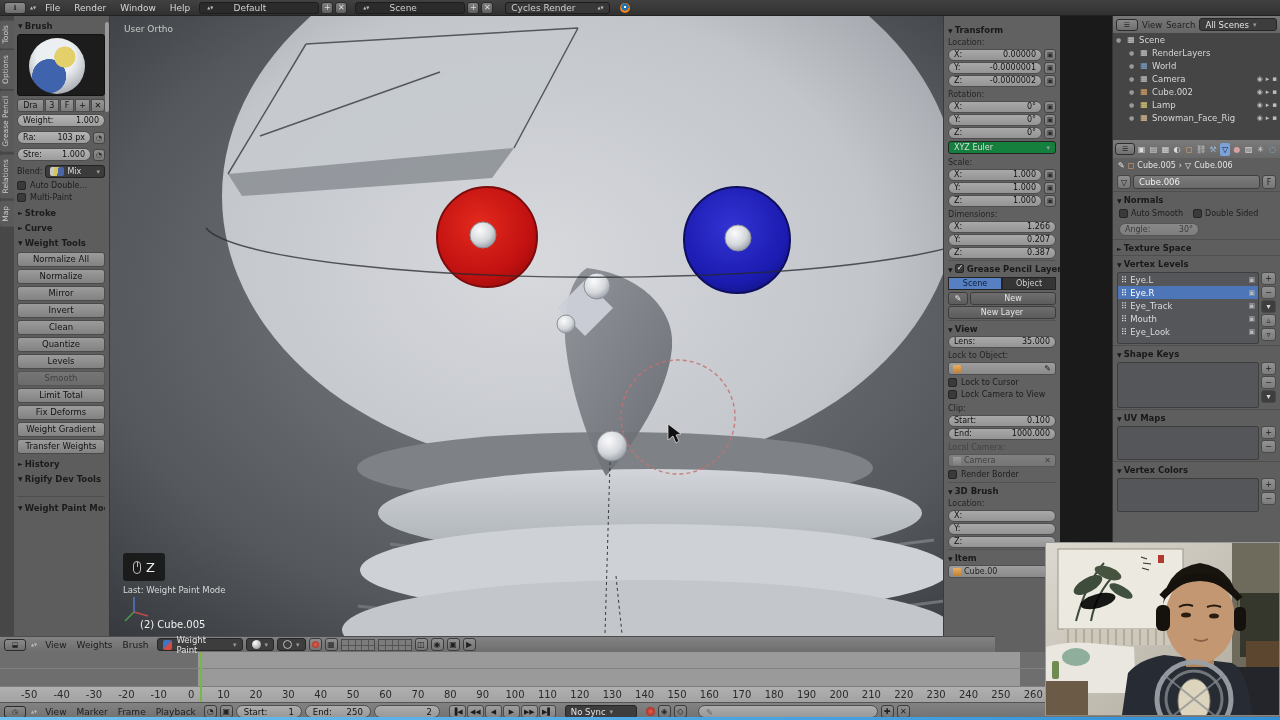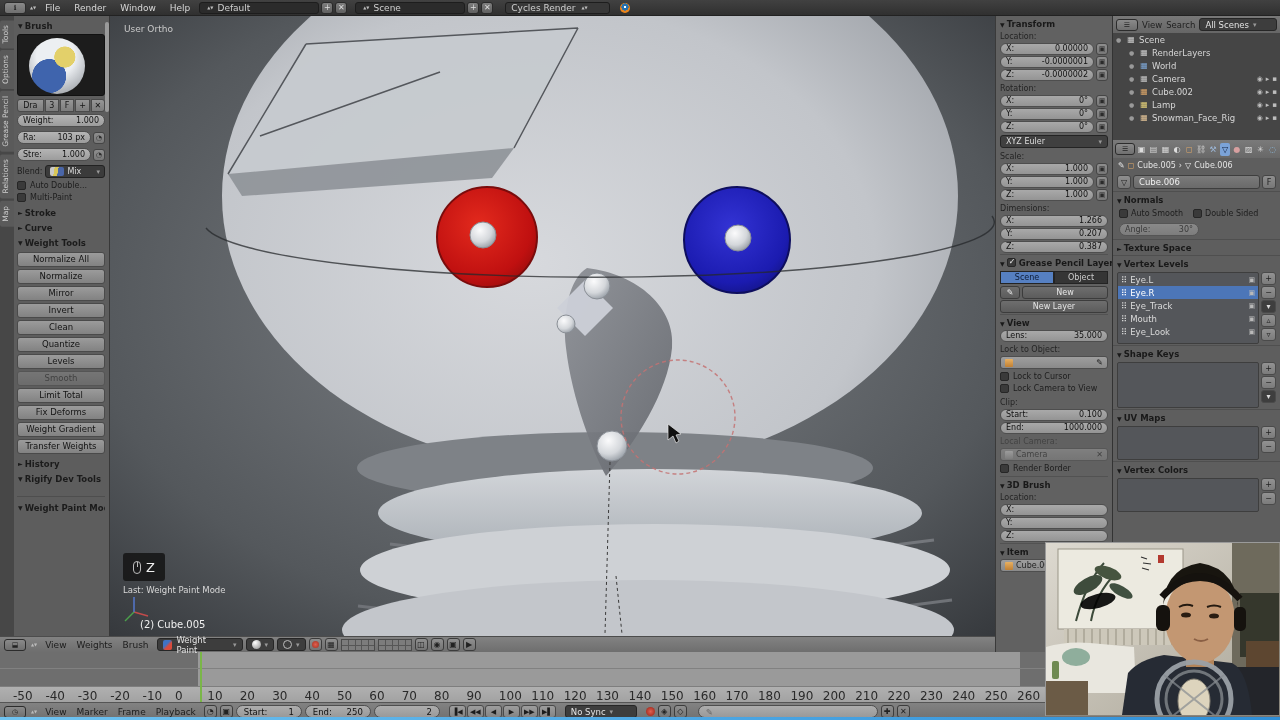--- a/index.html
+++ b/index.html
@@ -4,21 +4,21 @@
 <style>
   *{margin:0;padding:0;box-sizing:border-box}
   html,body{width:1280px;height:720px;overflow:hidden}
   body{font-family:"DejaVu Sans",sans-serif;background:#1a1a1a;position:relative;color:#ddd}
   .abs{position:absolute}
   
   #infobar{left:0;top:0;width:1280px;height:16px;background:linear-gradient(#414141,#303030);border-bottom:1px solid #222;display:flex;align-items:center;gap:2px;padding:0 4px;z-index:5}
   .menu{font-size:9px;color:#d8d8d8;padding:0 7px;line-height:16px;cursor:default}
   .edbtn{width:22px;height:12px;background:linear-gradient(#8a8a8a,#6f6f6f);border:1px solid #2c2c2c;border-radius:3px;display:flex;align-items:center;justify-content:center;font-size:7px;color:#222}
   .updn{display:inline-flex;flex-direction:column;font-size:4px;color:#bbb;line-height:4px;margin-left:2px}
-  .dbfield{height:12px;background:#2b2b2b;border:1px solid #1d1d1d;border-radius:3px;color:#cfcfcf;font-size:9px;display:flex;align-items:center;padding:0 5px;gap:4px}
+  .dbfield{height:12px;background:#2b2b2b;border:1px solid #1d1d1d;border-radius:3px;color:#cfcfcf;font-size:9px;display:flex;align-items:center;padding:0 5px;gap:20px}
   .mini{width:12px;height:12px;background:linear-gradient(#7e7e7e,#606060);border:1px solid #2a2a2a;border-radius:3px;font-size:8px;color:#ddd;display:flex;align-items:center;justify-content:center}
   .blogo{width:10px;height:10px;border-radius:50%;background:radial-gradient(circle at 50% 40%,#fff 0 18%,#2571b0 19% 45%,#e8841c 46%)}
   #stats{font-size:9px;color:#c8c8c8;margin-left:6px;white-space:nowrap}
   
   #toolshelf{left:0;top:16px;width:110px;height:620px;background:#5d5d5d;border-right:1px solid #383838;display:flex;z-index:2}
   #tabcol{width:14px;background:#474747;display:flex;flex-direction:column;gap:2px;padding-top:4px}
   .vtab{writing-mode:vertical-rl;transform:rotate(180deg);font-size:7.5px;color:#cfcfcf;background:#5a5a5a;border-radius:0 2px 2px 0;padding:5px 1px;text-align:center}
   #panelcol{flex:1;padding:2px 4px 2px 3px;position:relative;overflow:hidden}
   .ph{font-size:8.5px;font-weight:bold;color:#1b1b1b;padding:3px 0 2px 1px;display:block;white-space:nowrap;overflow:hidden}
   .ph::before{content:"▼ ";font-size:6px;position:relative;top:-1px}
@@ -56,28 +56,28 @@
   .hmenu{font-size:9px;color:#1c1c1c;padding:0 5px}
   .darksel{height:13px;background:#3d3d3d;border:1px solid #262626;border-radius:3px;color:#e2e2e2;font-size:8.5px;display:flex;align-items:center;gap:4px;padding:0 5px}
   .darksel::after{content:"▾";font-size:7px;color:#999}
   .icsq{width:13px;height:13px;border-radius:3px;border:1px solid #3c3c3c;background:linear-gradient(#8f8f8f,#747474);display:flex;align-items:center;justify-content:center;font-size:8px;color:#222}
   .layers{width:34px;height:12px;border:1px solid #4a4a4a;background:
      repeating-linear-gradient(90deg,#7c7c7c 0 5.8px,#565656 5.8px 6.8px),
      linear-gradient(#7c7c7c,#7c7c7c);position:relative}
   .layers::after{content:"";position:absolute;left:0;top:5px;width:100%;height:1px;background:#565656}
   .wpicon{width:10px;height:10px;border-radius:2px;background:linear-gradient(135deg,#3f73c4 0 40%,#d94b3c 60% 100%)}
   
-  #npanel{left:995px;top:16px;width:117px;height:636px;background:#616161;border-left:1px solid #3a3a3a;padding:0 4px;font-size:8px;color:#1d1d1d;overflow:hidden;z-index:2}
+  #npanel{left:943px;top:16px;width:117px;height:636px;background:#616161;border-left:1px solid #3a3a3a;padding:6px 4px;font-size:8px;color:#1d1d1d;overflow:hidden;z-index:2}
   .nph{font-size:8.5px;font-weight:bold;color:#191919;padding:3px 0 1px;border-top:1px solid #525252;white-space:nowrap}
   .nph::before{content:"▼ ";font-size:6px}
   .nlab{font-size:8px;color:#242424;padding:2px 0 1px;white-space:nowrap}
   .nrowwrap{display:flex;gap:2px;align-items:center;margin:1px 0}
   .nfield{flex:1;display:flex;justify-content:space-between;background:linear-gradient(#a9a9a9,#949494);border:1px solid #4e4e4e;border-radius:7px;height:12px;line-height:10px;padding:0 5px;color:#111;white-space:nowrap;overflow:hidden}
   .lockbtn{width:12px;height:12px;background:linear-gradient(#8e8e8e,#777);border:1px solid #454545;border-radius:3px;font-size:7px;color:#2a2a2a;text-align:center;line-height:11px;flex:0 0 auto}
-  .nselect{height:13px;background:#404040;border:1px solid #242424;border-radius:3px;color:#dcdcdc;display:flex;align-items:center;padding:0 5px;margin:2px 0;font-size:8px}
+  .nselect{height:13px;background:#15803d;border:1px solid #242424;border-radius:3px;color:#dcdcdc;display:flex;align-items:center;padding:0 5px;margin:2px 0;font-size:8px}
   .nselect::after{content:"▾";margin-left:auto;font-size:7px;color:#999}
   .gptabs{display:flex;margin:2px 0}
   .gptab{flex:1;text-align:center;height:13px;line-height:12px;background:#353535;color:#ccc;border:1px solid #242424}
   .gptab.active{background:#5680c2;color:#0e1c36}
   .gpnewrow{display:flex;gap:2px;margin:1px 0}
   .gpbtn{flex:1;background:linear-gradient(#6e6e6e,#5c5c5c);border:1px solid #3c3c3c;border-radius:3px;color:#e6e6e6;height:13px;line-height:12px;text-align:center;font-size:8px}
   .pickfield{display:flex;align-items:center;gap:3px;background:linear-gradient(#9e9e9e,#8a8a8a);border:1px solid #4e4e4e;border-radius:3px;height:13px;padding:0 4px;margin:1px 0;color:#222}
   .cubeglyph{width:8px;height:8px;background:linear-gradient(#e8b061,#c08034);border-radius:1px}
   .dim{opacity:.5}
   
@@ -113,21 +113,21 @@
   .sq{height:13px;background:linear-gradient(#929292,#7b7b7b);border:1px solid #4a4a4a;border-radius:3px;font-size:8px;color:#1e1e1e;text-align:center;line-height:12px}
   .sq.darkon{background:#3e3e3e;color:#ddd}
   
   #tltracks{left:0;top:652px;width:1280px;height:34px;background:#9a9a9a;z-index:1}
   #tltracks .offl{position:absolute;left:0;top:0;width:198px;height:34px;background:rgba(30,30,30,.35)}
   #tltracks .offr{position:absolute;left:1020px;top:0;width:260px;height:34px;background:rgba(30,30,30,.35)}
   #tltracks .hline{position:absolute;left:0;top:16px;width:100%;height:1px;background:#818181}
   #playhead{position:absolute;left:200px;top:652px;width:2px;height:50px;background:#7ab648;z-index:2}
   #tlruler{left:0;top:686px;width:1280px;height:16px;background:linear-gradient(#b0b0b0,#a2a2a2);border-top:1px solid #7e7e7e;z-index:1}
   #ticks{position:absolute;left:13px;top:2px;display:flex}
-  #ticks span{flex:0 0 32.4px;text-align:left;font-size:12px;color:#2a2a2a}
+  #ticks span{flex:0 0 32.4px;text-align:center;font-size:10px;color:#2a2a2a}
   #tlheader{left:0;top:702px;width:1280px;height:18px;background:linear-gradient(#828282,#707070);border-top:1px solid #555;display:flex;align-items:center;gap:3px;padding:0 4px;z-index:1}
   .tfield{display:flex;align-items:center;justify-content:space-between;background:linear-gradient(#adadad,#999);border:1px solid #4e4e4e;border-radius:8px;height:13px;font-size:8.5px;color:#111;padding:0 7px}
   .pb{width:17px;height:13px;background:linear-gradient(#9d9d9d,#848484);border:1px solid #4a4a4a;border-radius:3px;color:#1c1c1c;font-size:7px;text-align:center;line-height:12px}
   #progress{left:0;top:717px;width:1280px;height:3px;background:linear-gradient(90deg,#6fc2f0,#2f8fd8);z-index:6}
   
   #webcam{left:1045px;top:542px;width:235px;height:174px;z-index:7;border-left:1px solid #9a9a9a;border-top:1px solid #9a9a9a;background:#8a867c}
 </style>
 </head>
 <body>
 

